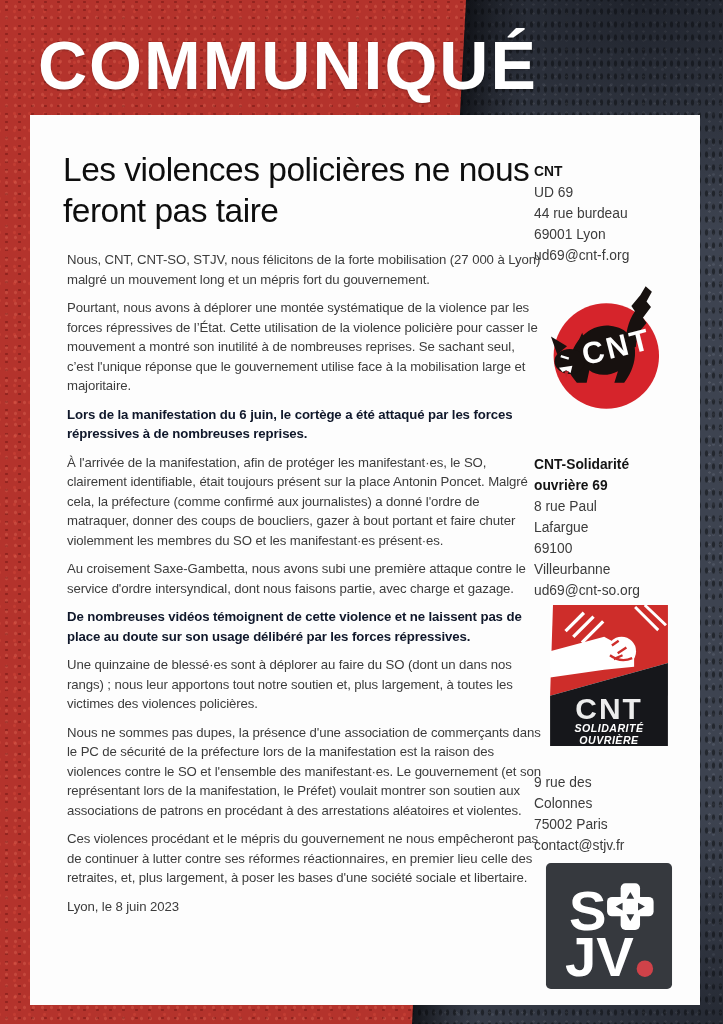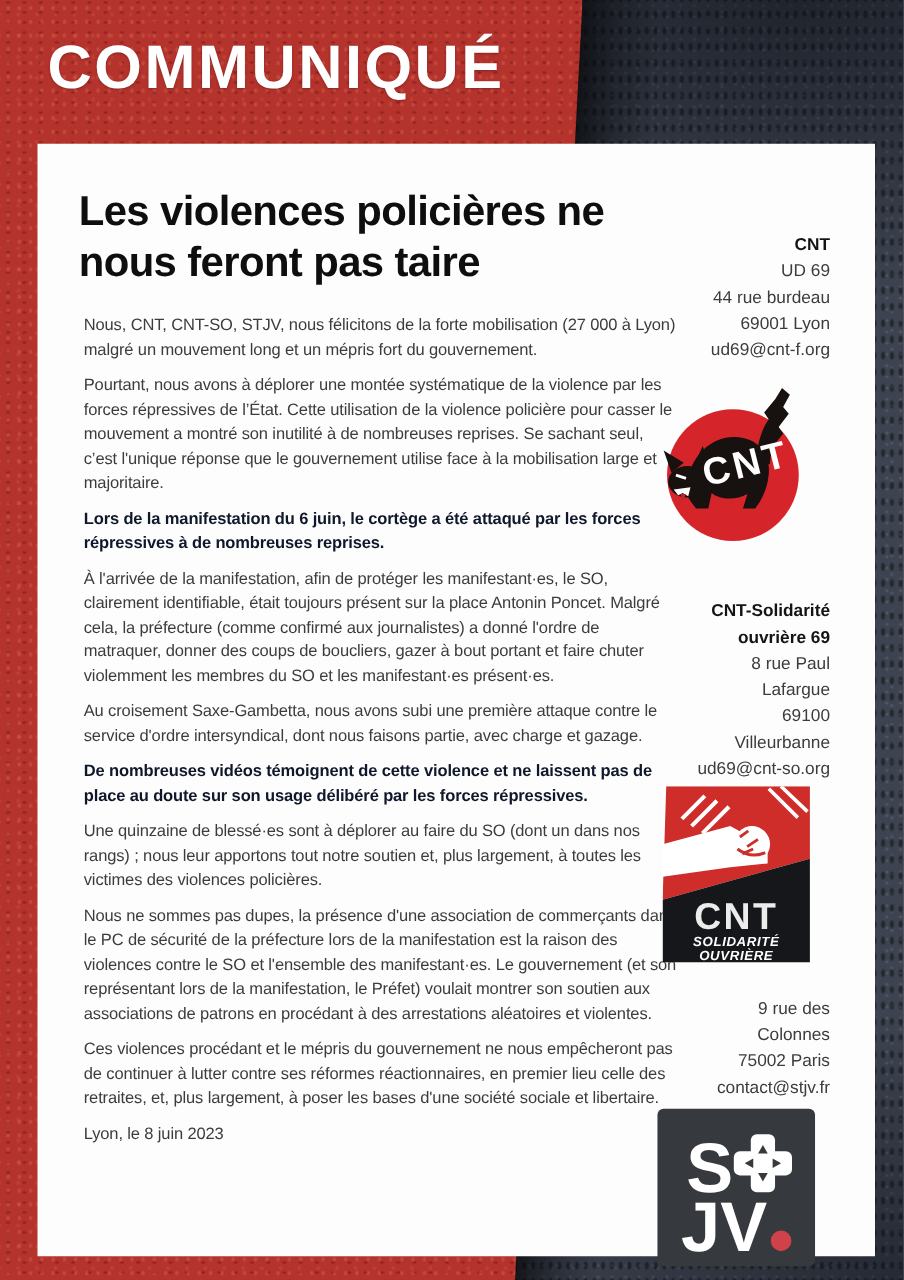--- a/index.html
+++ b/index.html
@@ -35,43 +35,43 @@
     background-image:
       radial-gradient(rgba(255,145,120,0.22) 1px, transparent 1.8px),
       radial-gradient(rgba(88,8,8,0.38) 1.2px, transparent 2.1px),
       radial-gradient(rgba(235,90,70,0.25) 1px, transparent 1.9px);
     background-size:9px 11px,13px 8px,15px 17px;
     background-position:2px 1px,0 6px,7px 3px;
   }
   
   .banner{
     position:absolute;left:38px;top:26px;margin:0;
-    font-size:49px;font-weight:bold;color:#ffffff;letter-spacing:2px;
+    font-size:68px;font-weight:bold;color:#ffffff;letter-spacing:2px;
     text-shadow:0 1px 2px rgba(0,0,0,0.25);
   }
   
   .sheet{
     position:absolute;left:30px;top:115px;width:670px;height:890px;
     background:#fdfdfd;
   }
   .article{position:absolute;left:33px;top:34px;width:480px;}
   .article h2{
     margin:0 0 19px 0;font-size:33.5px;line-height:41px;
-    font-weight:bold;color:#0e0e0e;letter-spacing:-0.5px;
+    font-weight:normal;color:#0e0e0e;letter-spacing:-0.5px;
   }
   .article p{
     margin:0 0 9px 4px;font-size:13.2px;line-height:19.5px;
     color:#3c3c3c;letter-spacing:-0.1px;
   }
   .article p.strong{font-weight:bold;color:#0f172a;}
   .article p.date{margin-top:4px;}
   
   .sidebar{
-    position:absolute;left:484px;top:46px;width:150px;text-align:right;
-    font-size:13.8px;line-height:21px;color:#3c3c3c;margin-top:24px;
+    position:absolute;left:504px;top:46px;width:150px;text-align:left;
+    font-size:13.8px;line-height:21px;color:#3c3c3c;
   }
   .org-name{font-weight:bold;color:#141414;}
   .logo{display:block;margin:0 auto;}
   .logo.cat{margin:14px auto 38px;}
   .logo.so{margin:4px auto 26px;}
   .logo.stjv{margin:6px auto 0;}
   svg text{font-family:"Liberation Sans","DejaVu Sans",sans-serif;}
 </style>
 </head>
 <body>

